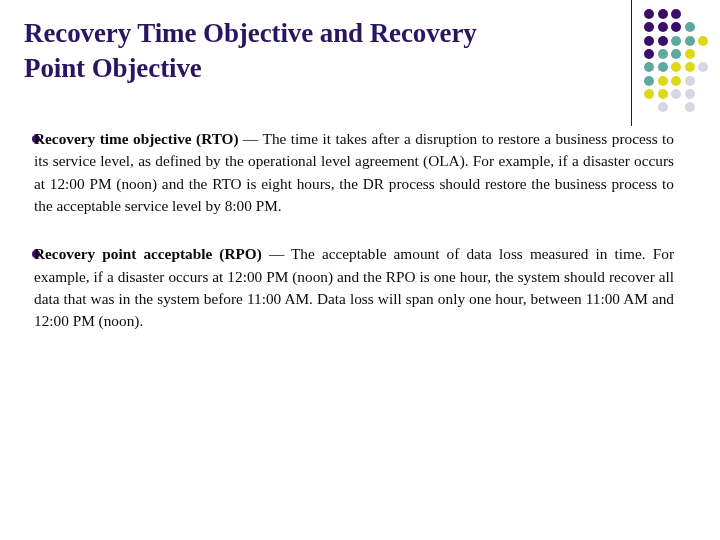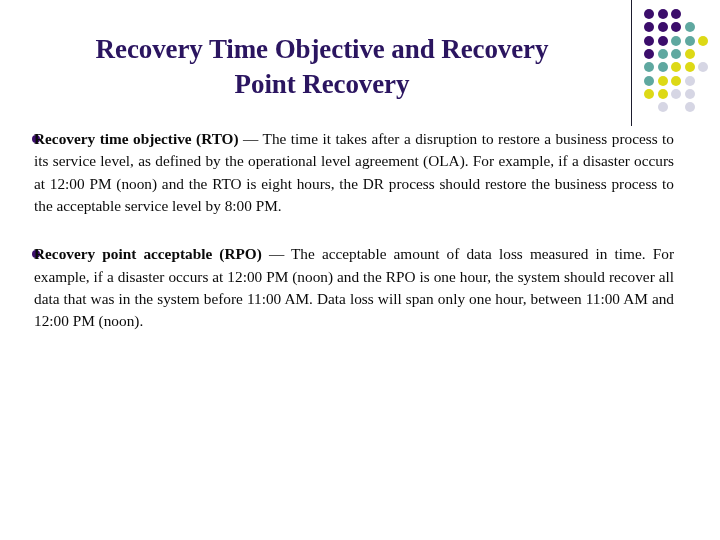--- a/index.html
+++ b/index.html
@@ -40,23 +40,22 @@
     position: absolute;
     width: 10px;
     height: 10px;
     border-radius: 50%;
   }
 
   
   #title {
     position: absolute;
     left: 24px;
-    top: 32px;
+    top: 16px;
     width: 596px;
-    text-align: center;
     color: #2b1560;
     font-size: 27px;
     font-weight: bold;
     line-height: 1.28;
     letter-spacing: -0.1px;
   }
   #title .tline {
     display: block;
     white-space: nowrap;
   }
@@ -135,21 +134,21 @@
       <span class="dot" style="left: 13.5px; top: 79.8px; background: rgb(221, 217, 22);"></span>
       <span class="dot" style="left: 27px; top: 79.8px; background: rgb(214, 214, 228);"></span>
       <span class="dot" style="left: 40.5px; top: 79.8px; background: rgb(214, 214, 228);"></span>
       <span class="dot" style="left: 13.5px; top: 93.1px; background: rgb(214, 214, 228);"></span>
       <span class="dot" style="left: 40.5px; top: 93.1px; background: rgb(214, 214, 228);"></span>
     </div>
 </div>
 
 <div id="title" style="color: rgb(43, 21, 96);">
   <span class="tline">Recovery Time Objective and Recovery</span>
-  <span class="tline">Point Recovery</span>
+  <span class="tline">Point Objective</span>
 </div>
 
 <div id="body">
 
   <div class="bullet-row">
     <div class="bullet-marker">
         <i></i>
       </div>
     <div class="bullet-text">
       <b>Recovery time objective (RTO)</b><span> — The time it takes after a disruption to restore a business process to its service level, as defined by the operational level agreement (OLA). For example, if a disaster occurs at 12:00 PM (noon) and the RTO is eight hours, the DR process should restore the business process to the acceptable service level by 8:00 PM.</span>

